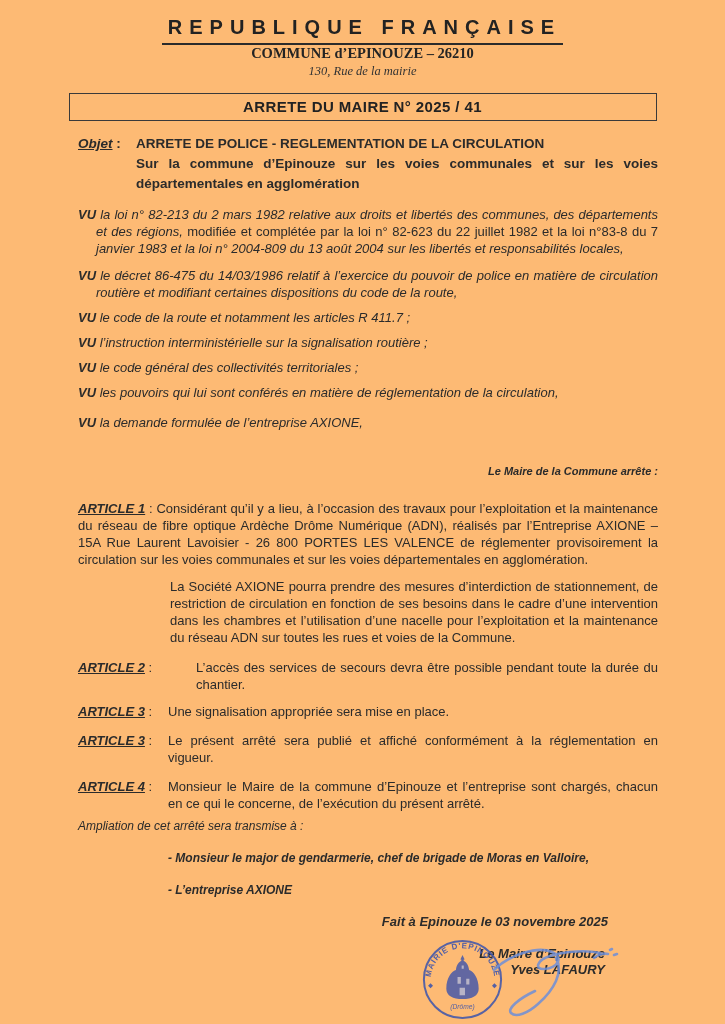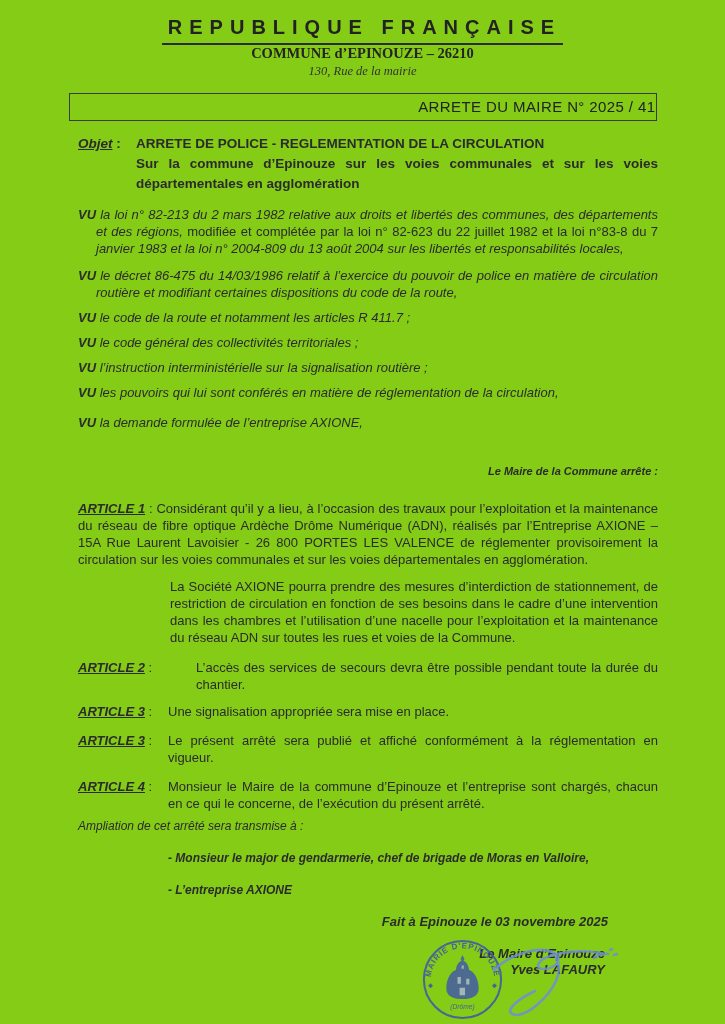--- a/index.html
+++ b/index.html
@@ -1,17 +1,17 @@
 <!DOCTYPE html>
 <html><head>
 <meta charset="utf-8">
 <style>
   html,body { margin:0; padding:0; background:#ffffff; }
   .page {
-    position:relative; width:725px; height:1024px; background:#84cc16;
+    position:relative; width:725px; height:1024px; background:#fdba74;
     font-family:"Liberation Sans", sans-serif; color:#2b2b2b; overflow:hidden;
   }
   
   .header { text-align:center; padding-top:16px; }
   .republic {
     display:inline-block; font-size:20px; font-weight:bold; letter-spacing:7px;
     border-bottom:2px solid #2b2b2b; padding:0 2px 4px 6px; color:#222;
   }
   .dept-line {
     font-family:"Liberation Serif", serif; font-weight:bold;
@@ -20,21 +20,21 @@
   .commune-line {
     font-family:"Liberation Serif", serif; font-weight:bold;
     font-size:14.5px; line-height:17px; color:#242424;
   }
   .addr-line {
     font-family:"Liberation Serif", serif; font-style:italic;
     font-size:12.5px; line-height:15px; margin-top:2px; color:#333;
   }
   .title-box {
     margin:14px auto 0; width:588px; border:1.5px solid #3a3a3a;
-    padding:4px 0 5px; text-align:right; font-weight:normal; font-size:15px;
+    padding:4px 0 5px; text-align:center; font-weight:bold; font-size:15px;
     letter-spacing:0.4px; color:#222; box-sizing:border-box;
   }
   
   .content { padding:0 67px 0 78px; font-size:13px; line-height:17px; }
   .just { text-align:justify; }
   .objet { display:flex; margin-top:13px; font-weight:bold; font-size:13.5px; line-height:20px; }
   .objet-lbl { flex:none; width:58px; }
   .objet-lbl .u-it { font-style:italic; text-decoration:underline;text-align:right; }
   .objet-body { flex:1; }
   .vu { margin:0; margin-top:8px; font-style:italic; padding-left:18px; text-indent:-18px; text-align:justify; }
@@ -82,22 +82,22 @@
       <div class="objet-lbl"><span class="u-it">Objet</span><span> :</span></div>
       <div class="objet-body">
         <div>ARRETE DE POLICE - REGLEMENTATION DE LA CIRCULATION</div>
         <div class="just">Sur la commune d’Epinouze sur les voies communales et sur les voies départementales en agglomération</div>
       </div>
     </div>
 
     <p class="vu vu-first"><span class="b">VU</span><span> la loi n° 82-213 du 2 mars 1982 relative aux droits et libertés des communes, des départements et des régions, </span><span class="rm">modifiée et complétée par la loi n° 82-623 du 22 juillet 1982 et la loi n°83-8 du 7 </span><span>janvier 1983 et la loi n° 2004-809 du 13 août 2004 sur les libertés et responsabilités locales,</span></p>
     <p class="vu vu-gap"><span class="b">VU</span><span> le décret 86-475 du 14/03/1986 relatif à l’exercice du pouvoir de police en matière de circulation routière et modifiant certaines dispositions du code de la route,</span></p>
     <p class="vu"><span class="b">VU</span><span> le code de la route et notamment les articles R 411.7 ;</span></p>
+    <p class="vu"><span class="b">VU</span><span> l’instruction interministérielle sur la signalisation routière ;</span></p>
     <p class="vu"><span class="b">VU</span><span> le code général des collectivités territoriales ;</span></p>
-    <p class="vu"><span class="b">VU</span><span> l’instruction interministérielle sur la signalisation routière ;</span></p>
     <p class="vu"><span class="b">VU</span><span> les pouvoirs qui lui sont conférés en matière de réglementation de la circulation,</span></p>
     <p class="vu vu-last"><span class="b">VU</span><span> la demande formulée de l’entreprise AXIONE,</span></p>
 
     <div class="decision">Le Maire de la Commune arrête :</div>
 
     <p class="article1"><span class="alabel">ARTICLE 1</span><span> : </span><span>Considérant qu’il y a lieu, à l’occasion des travaux pour l’exploitation et la maintenance du réseau de fibre optique Ardèche Drôme Numérique (ADN), réalisés par l’Entreprise AXIONE – 15A Rue Laurent Lavoisier - 26 800 PORTES LES VALENCE de réglementer provisoirement la circulation sur les voies communales et sur les voies départementales en agglomération.</span></p>
 
     <p class="details">La Société AXIONE pourra prendre des mesures d’interdiction de stationnement, de restriction de circulation en fonction de ses besoins dans le cadre d’une intervention dans les chambres et l’utilisation d’une nacelle pour l’exploitation et la maintenance du réseau ADN sur toutes les rues et voies de la Commune.</p>
 
     <div class="article-flex mt13">

